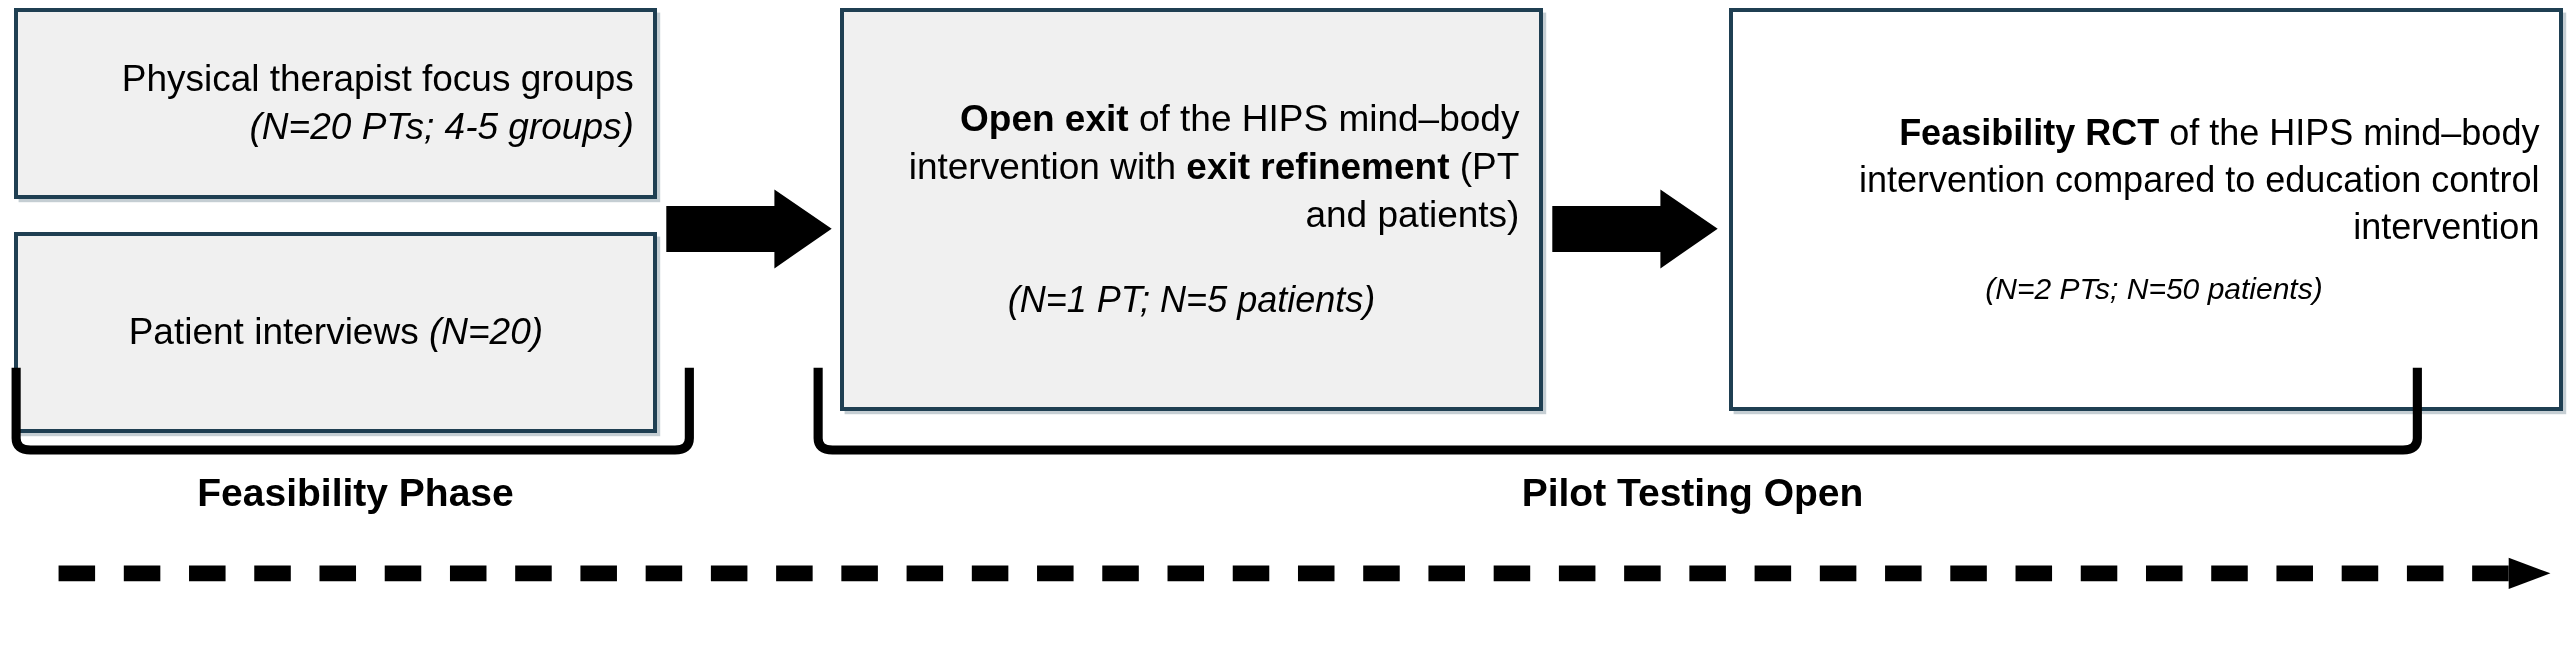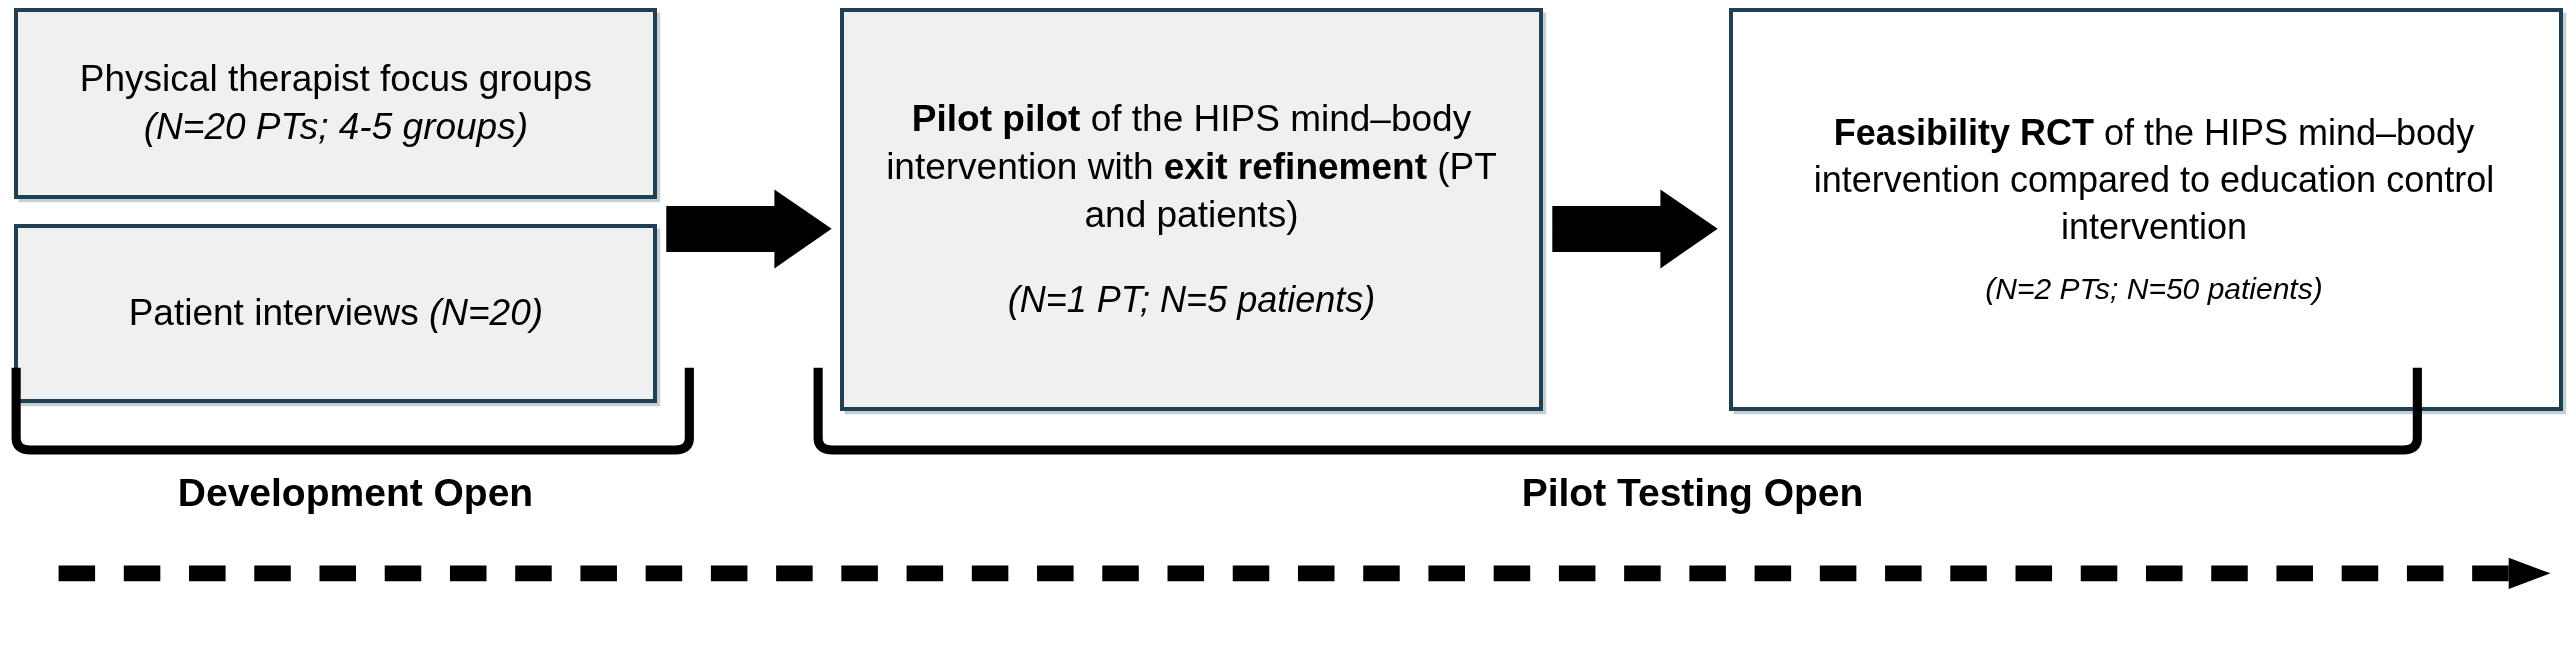--- a/index.html
+++ b/index.html
@@ -32,20 +32,21 @@
     color: #000000;
     line-height: 1.30;
   }
   .box.filled  { background: #f0f0f0; }
   .box.plain   { background: #ffffff; }
 
   .box-main {
     display: block;
     padding: 0 19.6px;
     font-weight: 400;
+    text-align: right;
   }
   .box-sub {
     display: block;
     font-style: italic;
     font-weight: 400;
   }
   .b { font-weight: 700; }
   .i { font-style: italic; }
 
   
@@ -92,32 +93,32 @@
 </style>
 </head>
 <body>
 
 <div id="canvas">
 
   <div class="box filled" id="box-pt-focus" style="left:14.4px; top:7.8px; width:643px; height:191px;">
     <span class="box-main"><span>Physical therapist focus groups</span> <span class="i">(N=20 PTs; 4-5 groups)</span></span>
   </div>
 
-  <div class="box filled" id="box-patient-int" style="left:14.4px; top:224px; width:643px; height:179px;">
+  <div class="box filled" id="box-patient-int" style="left:14.4px; top:232px; width:643px; height:201px;">
     <span class="box-main"><span>Patient interviews</span> <span class="i">(N=20)</span></span>
   </div>
 
   <div class="block-arrow" style="left:665px; top:188px; width:168px; height:82px;">
     <svg width="168" height="82" viewBox="0 0 258 125">
       <polygon points="2,27 168,27 168,2 256,62 168,123 168,98 2,98" fill="#000000"></polygon>
     </svg>
   </div>
 
   <div class="box filled" id="box-open-pilot" style="left:840px; top:7.8px; width:703px; height:403px;">
-    <span class="box-main"><span class="b">Pilot pilot</span><span> of the HIPS mind–body intervention with </span><span class="b">exit refinement</span><span> (PT and patients)</span></span>
+    <span class="box-main"><span class="b">Open exit</span><span> of the HIPS mind–body intervention with </span><span class="b">exit refinement</span><span> (PT and patients)</span></span>
     <span class="box-sub">(N=1 PT; N=5 patients)</span>
   </div>
 
   <div class="block-arrow" style="left:1551px; top:188px; width:168px; height:82px;">
     <svg width="168" height="82" viewBox="0 0 258 125">
       <polygon points="2,27 168,27 168,2 256,62 168,123 168,98 2,98" fill="#000000"></polygon>
     </svg>
   </div>
 
   <div class="box plain" id="box-feasibility" style="left:1729px; top:7.8px; width:834px; height:403px;padding-left:16px;">
@@ -130,21 +131,21 @@
       <path d="M 14 4 L 14 112 Q 14 130 36 130 L 1024 130 Q 1046 130 1046 112 L 1046 4" fill="none" stroke="#000000" stroke-width="14" stroke-linecap="butt" stroke-linejoin="round"></path>
     </svg>
   </div>
 
   <div class="bracket" style="left:809px; top:365px; width:1624px; height:95px;">
     <svg width="1624" height="95" viewBox="0 0 2490 145">
       <path d="M 14 4 L 14 112 Q 14 130 36 130 L 2444 130 Q 2466 130 2466 112 L 2466 4" fill="none" stroke="#000000" stroke-width="14" stroke-linecap="butt" stroke-linejoin="round"></path>
     </svg>
   </div>
 
-  <div class="phase-label" style="left:13px; top:471px; width:685px;">Development Open</div>
+  <div class="phase-label" style="left:13px; top:471px; width:685px;">Feasibility Phase</div>
 
   <div class="phase-label" style="left:1363px; top:471px; width:659px;">Pilot Testing Open</div>
 
   <div class="timeline" style="left:39px; top:551px; width:2531px; height:46px;">
     <svg width="2531" height="46" viewBox="0 0 3880 70">
       <line x1="30" y1="34" x2="3790" y2="34" stroke="#000000" stroke-width="24" stroke-dasharray="56 44" stroke-linecap="butt"></line>
       <polygon points="3786,10 3850,34 3786,58" fill="#000000"></polygon>
     </svg>
   </div>
 

